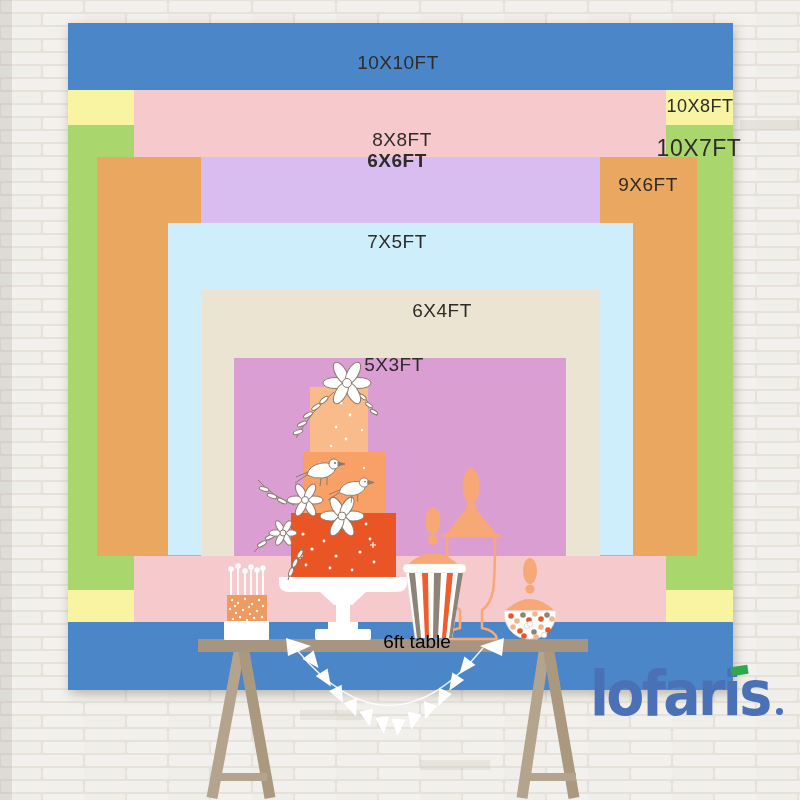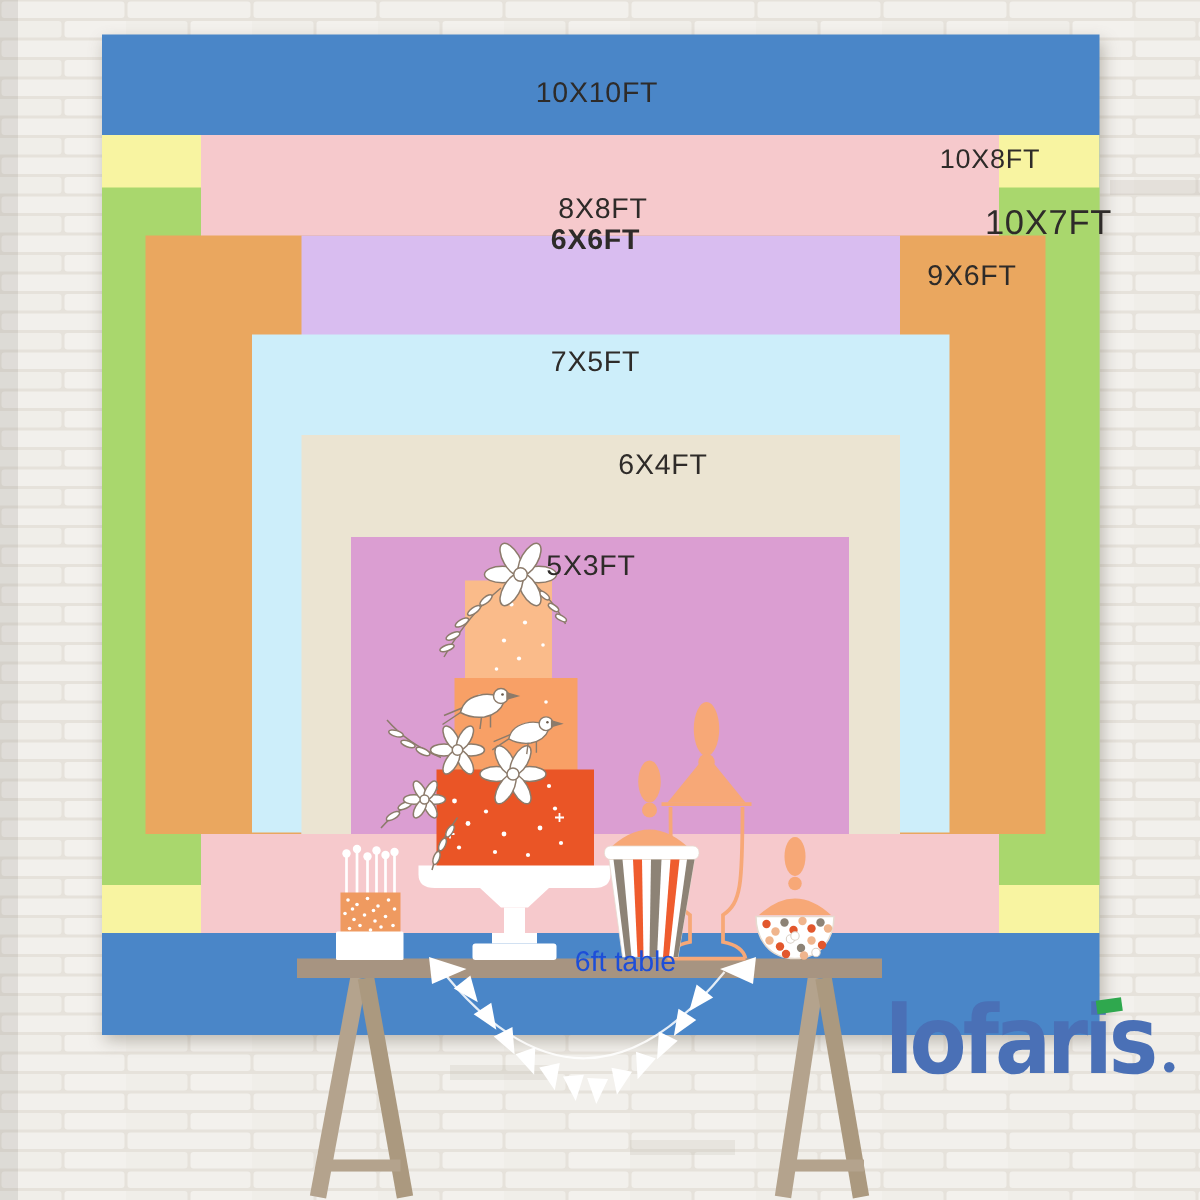--- a/index.html
+++ b/index.html
@@ -14,28 +14,28 @@
   .l-9x6  {left:97px;top:157px;width:600px;height:399px;}
   .l-6x6  {left:201px;top:157px;width:399px;height:399px;}
   .l-7x5  {left:168px;top:223px;width:465px;height:332px;}
   .l-6x4  {left:201px;top:290px;width:399px;height:266px;}
   .l-5x3  {left:234px;top:358px;width:332px;height:198px;}
   .decor{position:absolute;left:0;top:0;z-index:20;}
   .lbl{position:absolute;z-index:30;color:#2e2b29;font-size:19px;letter-spacing:.5px;
        transform:translateX(-50%);white-space:nowrap;}
   .lbl-10x10{left:398px;top:52px;}
   .lbl-8x8  {left:402px;top:101px;margin-top:28px;}
-  .lbl-10x8 {left:660px;top:96px;font-size:18px;}
+  .lbl-10x8 {left:700px;top:96px;font-size:18px;}
   .lbl-10x7 {left:699px;top:135px;font-size:23px;}
   .lbl-9x6  {left:648px;top:174px;}
   .lbl-6x6  {left:397px;top:150px;font-weight:bold;}
   .lbl-7x5  {left:397px;top:231px;}
   .lbl-6x4  {left:397px;top:300px;margin-left:45px;}
-  .lbl-5x3  {left:394px;top:367px;}
-  .lbl-table{left:417px;top:631px;font-size:19px;color:#1d4ed8;z-index:25;letter-spacing:0;}
+  .lbl-5x3  {left:394px;top:354px;}
+  .lbl-table{left:417px;top:631px;font-size:19px;color:#000000;z-index:25;letter-spacing:0;}
   .logo{position:absolute;left:590px;top:662px;z-index:40;
         font-family:"DejaVu Sans",sans-serif;font-weight:bold;font-size:63px;line-height:1;
         letter-spacing:-3px;transform:scaleX(.88);transform-origin:left top;}
   .logo-mark{position:absolute;left:731px;top:666px;width:17px;height:9px;z-index:41;
              transform:rotate(-8deg);}
   .logo-dot{position:absolute;left:776px;top:708px;width:7px;height:7px;border-radius:50%;z-index:41;}
 </style>
 </head>
 <body>
 

